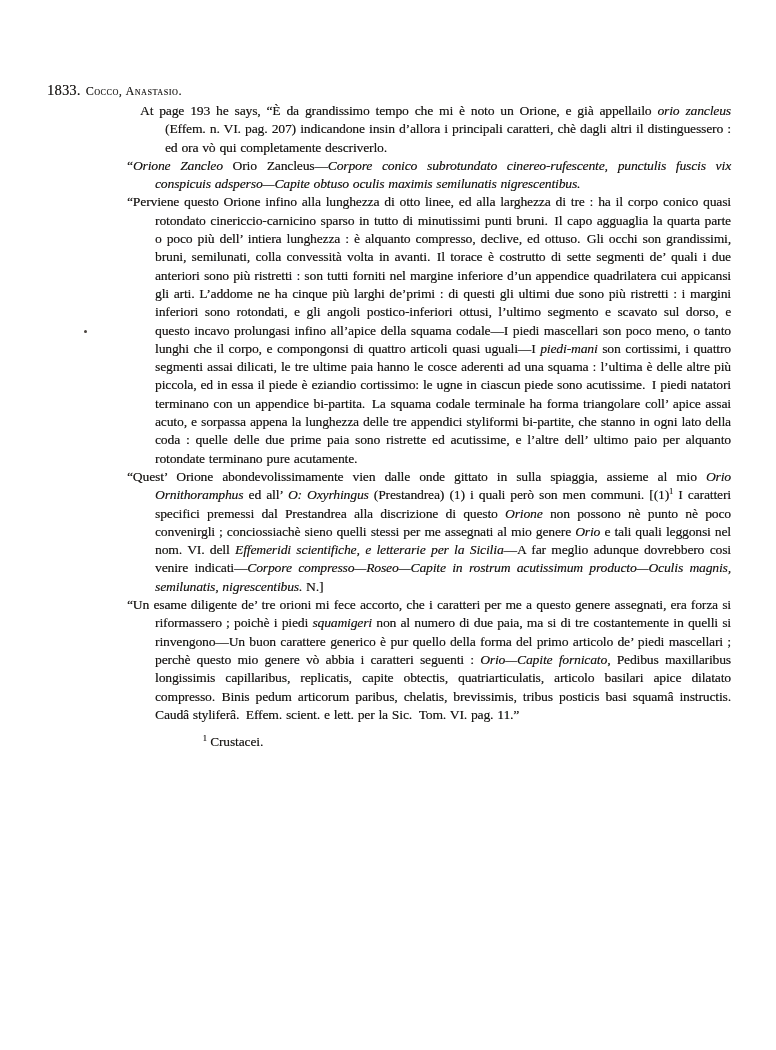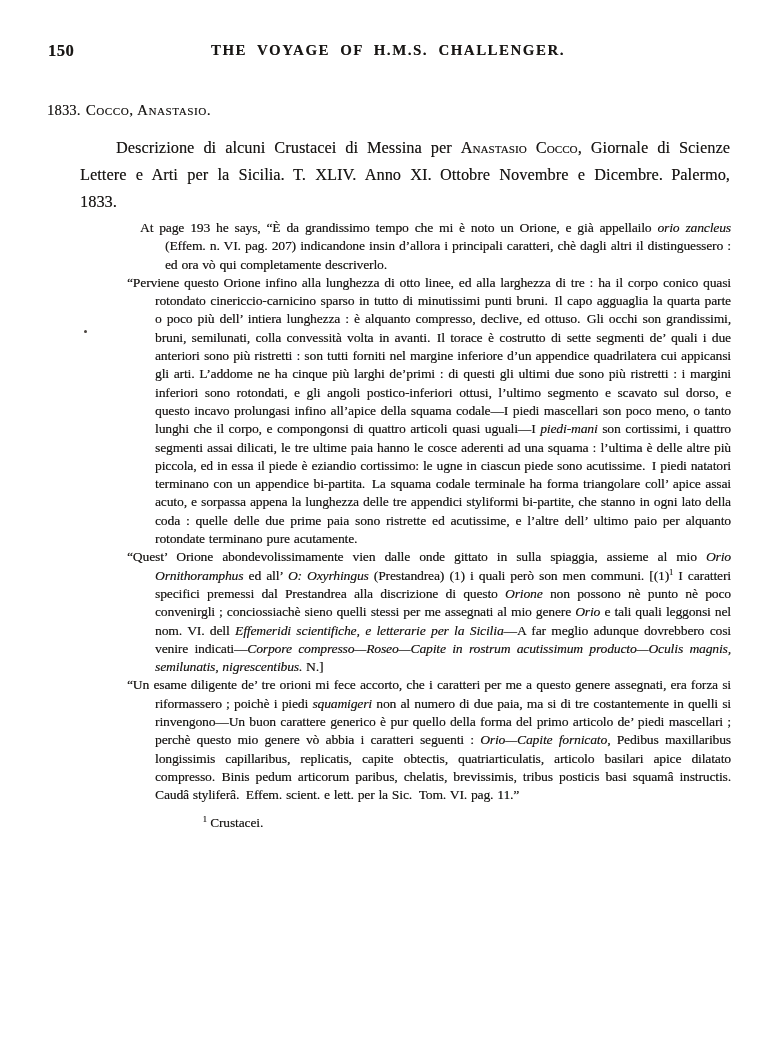--- a/index.html
+++ b/index.html
@@ -28,21 +28,21 @@
     font-size:14.8px;font-weight:700;
     letter-spacing:1.6px;word-spacing:5px;
   }
   .entry-head{
     margin:41px 0 0 47px;
     font-size:14.5px;
     letter-spacing:0.2px;
   }
   .entry-head .year{margin-right:5px;}
   .sc{font-variant:small-caps;}
-  .author{letter-spacing:0.6px;font-size:15px;}
+  .author{letter-spacing:0.6px;font-size:12px;}
   .citation{
     margin:16px 46px 0 80px;
     width:650px;box-sizing:border-box;
     font-size:16.2px;line-height:27px;
     text-align:justify;
     text-indent:36px;
     word-spacing:0.22em;
     letter-spacing:0.1px;
   }
   .quote-block{
@@ -73,34 +73,30 @@
     position:absolute;left:84px;top:330px;
     width:3px;height:3px;border-radius:50%;
     background:#4a443e;
   }
 </style>
 </head>
 <body>
 
 <div class="page">
 
-  <div class="header">
-    <div class="pnum">150</div>
-    <div class="rtitle">THE VOYAGE OF H.M.S. CHALLENGER.</div>
-  </div>
 
   <div class="entry-head">
     <span class="year">1833.</span><span class="sc author">Cocco, Anastasio.</span>
   </div>
 
-  <p class="citation"><span>Descrizione di alcuni Crustacei di Messina per </span><span class="sc">Anastasio Cocco</span><span>, Giornale di Scienze Lettere e Arti per la Sicilia. T. XLIV. Anno XI. Ottobre Novembre e Dicembre. Palermo, 1833.</span></p>
 
   <div class="quote-block">
 
   <p class="atpage"><span>At page 193 he says, “È da grandissimo tempo che mi è noto un Orione, e già appellailo </span><i>orio zancleus</i><span> (Effem. n. VI. pag. 207) indicandone insin d’allora i principali caratteri, chè dagli altri il distinguessero : ed ora vò qui completamente descriverlo.</span></p>
+      <p class="quote"><span>“</span><i>Orione Zancleo</i><span> Orio Zancleus—</span><i>Corpore conico subrotundato cinereo-rufescente, punctulis fuscis vix conspicuis adsperso—Capite obtuso oculis maximis semilunatis nigrescentibus.</i></p>
       <p class="quote"><span>“Perviene questo Orione infino alla lunghezza di otto linee, ed alla larghezza di tre : ha il corpo conico quasi rotondato cinericcio-carnicino sparso in tutto di minutissimi punti bruni. Il capo agguaglia la quarta parte o poco più dell’ intiera lunghezza : è alquanto compresso, declive, ed ottuso. Gli occhi son grandissimi, bruni, semilunati, colla convessità volta in avanti. Il torace è costrutto di sette segmenti de’ quali i due anteriori sono più ristretti : son tutti forniti nel margine inferiore d’un appendice quadrilatera cui appicansi gli arti. L’addome ne ha cinque più larghi de’primi : di questi gli ultimi due sono più ristretti : i margini inferiori sono rotondati, e gli angoli postico-inferiori ottusi, l’ultimo segmento e scavato sul dorso, e questo incavo prolungasi infino all’apice della squama codale—I piedi mascellari son poco meno, o tanto lunghi che il corpo, e compongonsi di quattro articoli quasi uguali—I </span><i>piedi-mani</i><span> son cortissimi, i quattro segmenti assai dilicati, le tre ultime paia hanno le cosce aderenti ad una squama : l’ultima è delle altre più piccola, ed in essa il piede è eziandio cortissimo: le ugne in ciascun piede sono acutissime. I piedi natatori terminano con un appendice bi-partita. La squama codale terminale ha forma triangolare coll’ apice assai acuto, e sorpassa appena la lunghezza delle tre appendici styliformi bi-partite, che stanno in ogni lato della coda : quelle delle due prime paia sono ristrette ed acutissime, e l’altre dell’ ultimo paio per alquanto rotondate terminano pure acutamente.</span></p>
       <p class="quote"><span>“Quest’ Orione abondevolissimamente vien dalle onde gittato in sulla spiaggia, assieme al mio </span><i>Orio Ornithoramphus</i><span> ed all’ </span><i>O: Oxyrhingus</i><span> (Prestandrea) (1) i quali però son men communi. [(1)</span><sup>1</sup><span> I caratteri specifici premessi dal Prestandrea alla discrizione di questo </span><i>Orione</i><span> non possono nè punto nè poco convenirgli ; conciossiachè sieno quelli stessi per me assegnati al mio genere </span><i>Orio</i><span> e tali quali leggonsi nel nom. VI. dell </span><i>Effemeridi scientifiche, e letterarie per la Sicilia</i><span>—A far meglio adunque dovrebbero cosi venire indicati—</span><i>Corpore compresso—Roseo—Capite in rostrum acutissimum producto—Oculis magnis, semilunatis, nigrescentibus.</i><span> N.]</span></p>
       <p class="quote"><span>“Un esame diligente de’ tre orioni mi fece accorto, che i caratteri per me a questo genere assegnati, era forza si riformassero ; poichè i piedi </span><i>squamigeri</i><span> non al numero di due paia, ma si di tre costantemente in quelli si rinvengono—Un buon carattere generico è pur quello della forma del primo articolo de’ piedi mascellari ; perchè questo mio genere vò abbia i caratteri seguenti : </span><i>Orio—Capite fornicato</i><span>, Pedibus maxillaribus longissimis capillaribus, replicatis, capite obtectis, quatriarticulatis, articolo basilari apice dilatato compresso. Binis pedum articorum paribus, chelatis, brevissimis, tribus posticis basi squamâ instructis. Caudâ styliferâ. Effem. scient. e lett. per la Sic. Tom. VI. pag. 11.”</span></p>
     </div>
 
   <div class="footnote"><sup>1</sup> <span>Crustacei.</span></div>
 
   <span class="dot"></span>
 
 </div>

